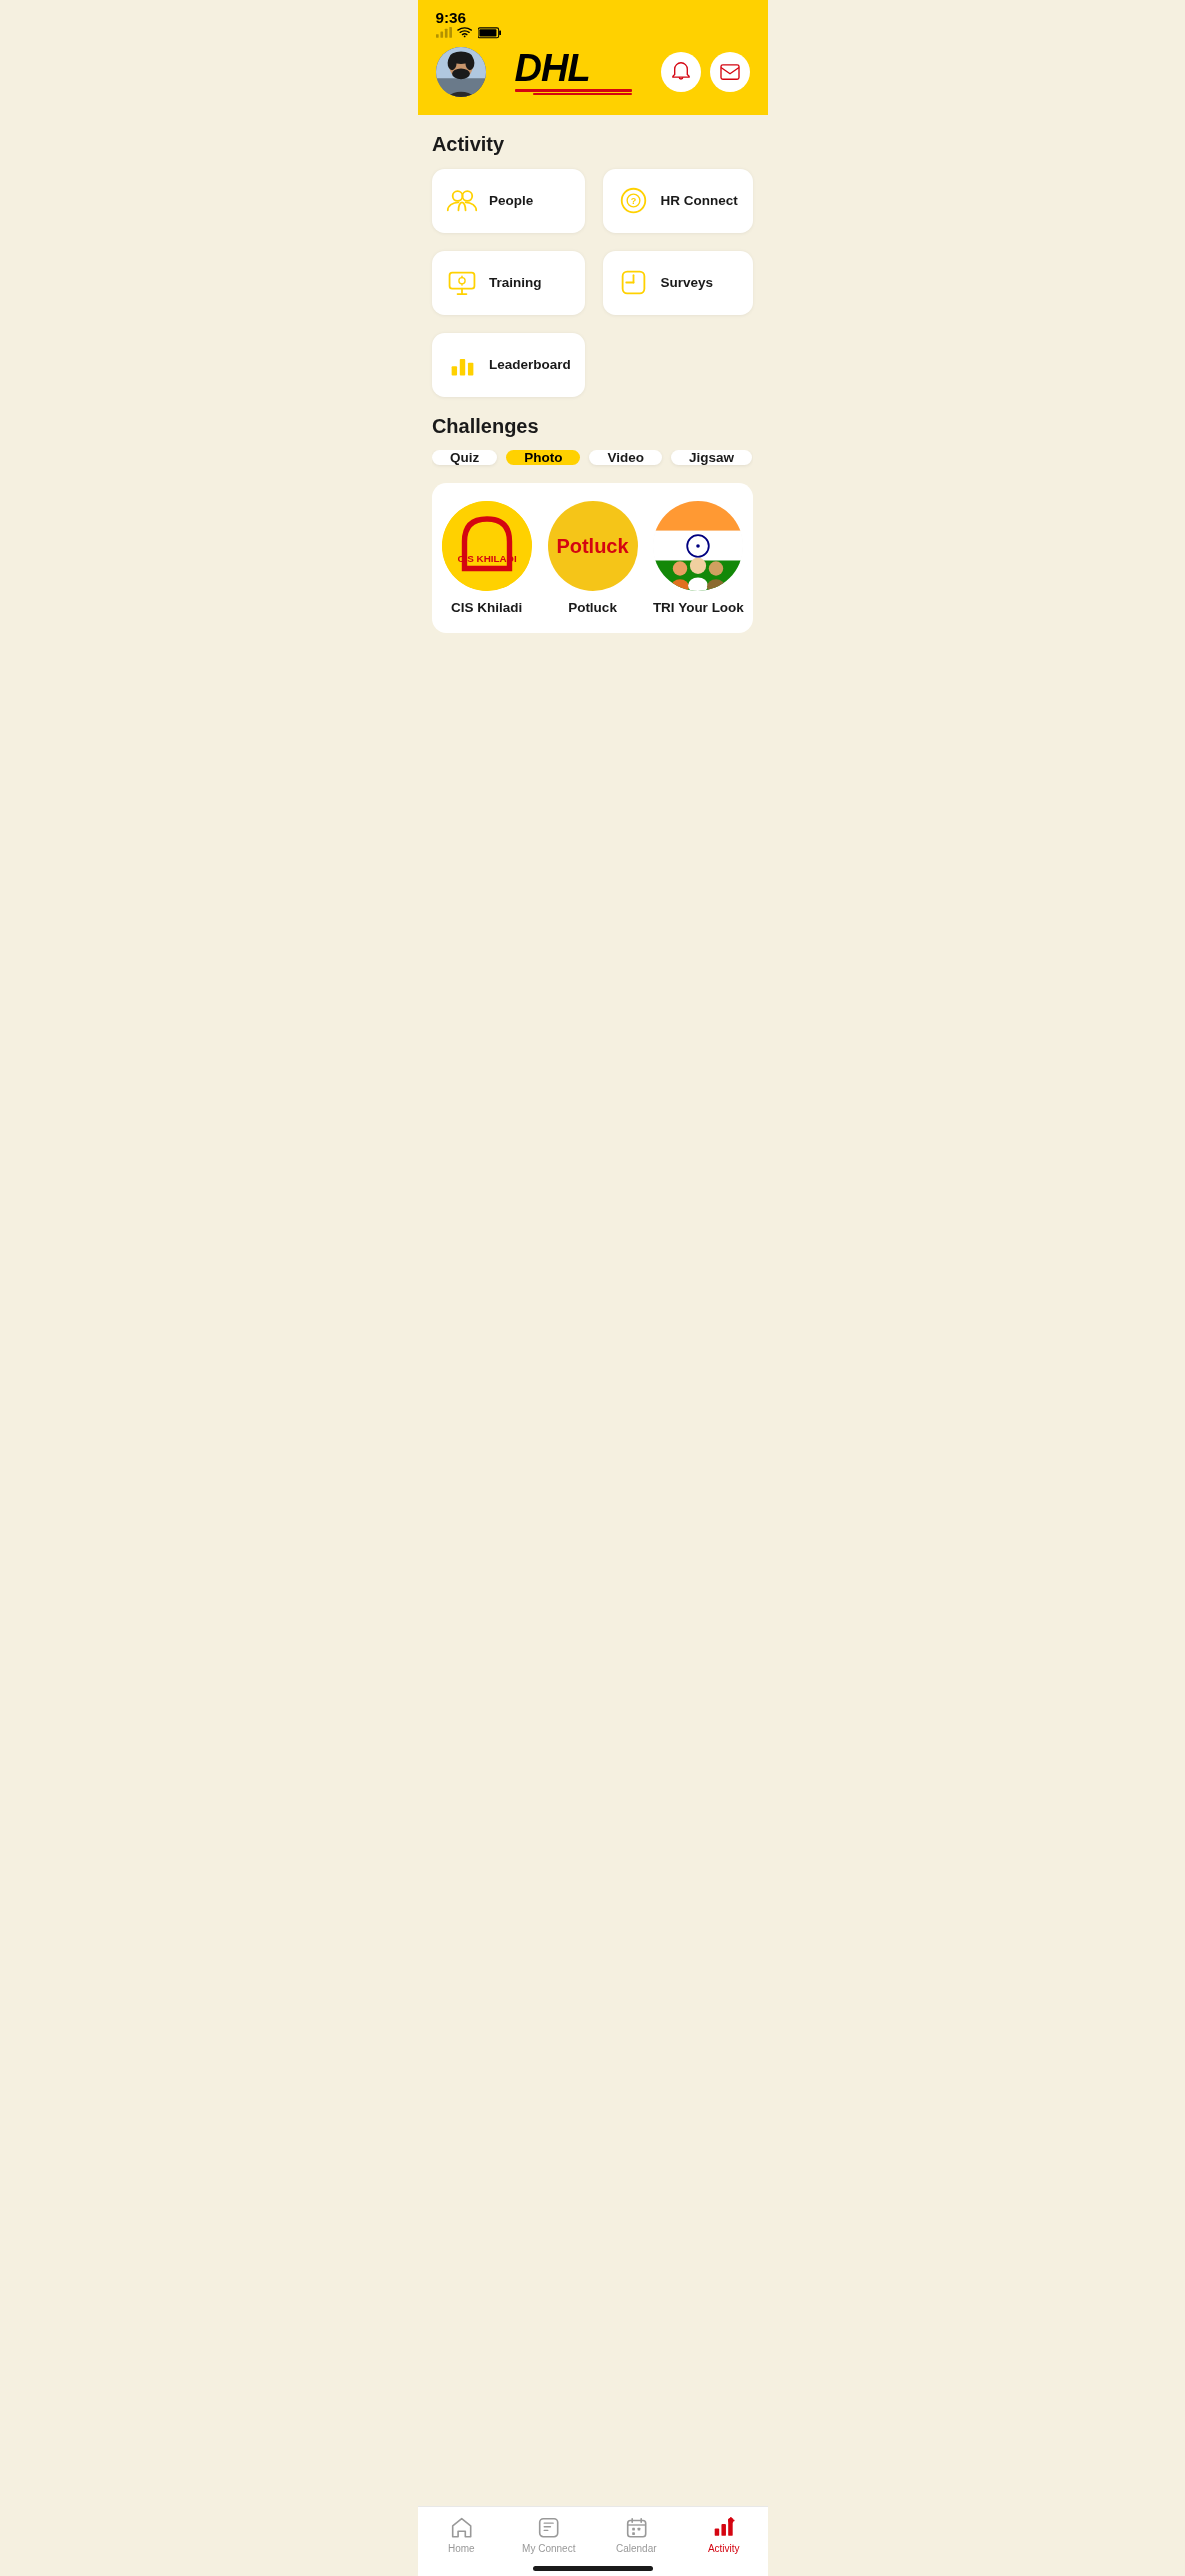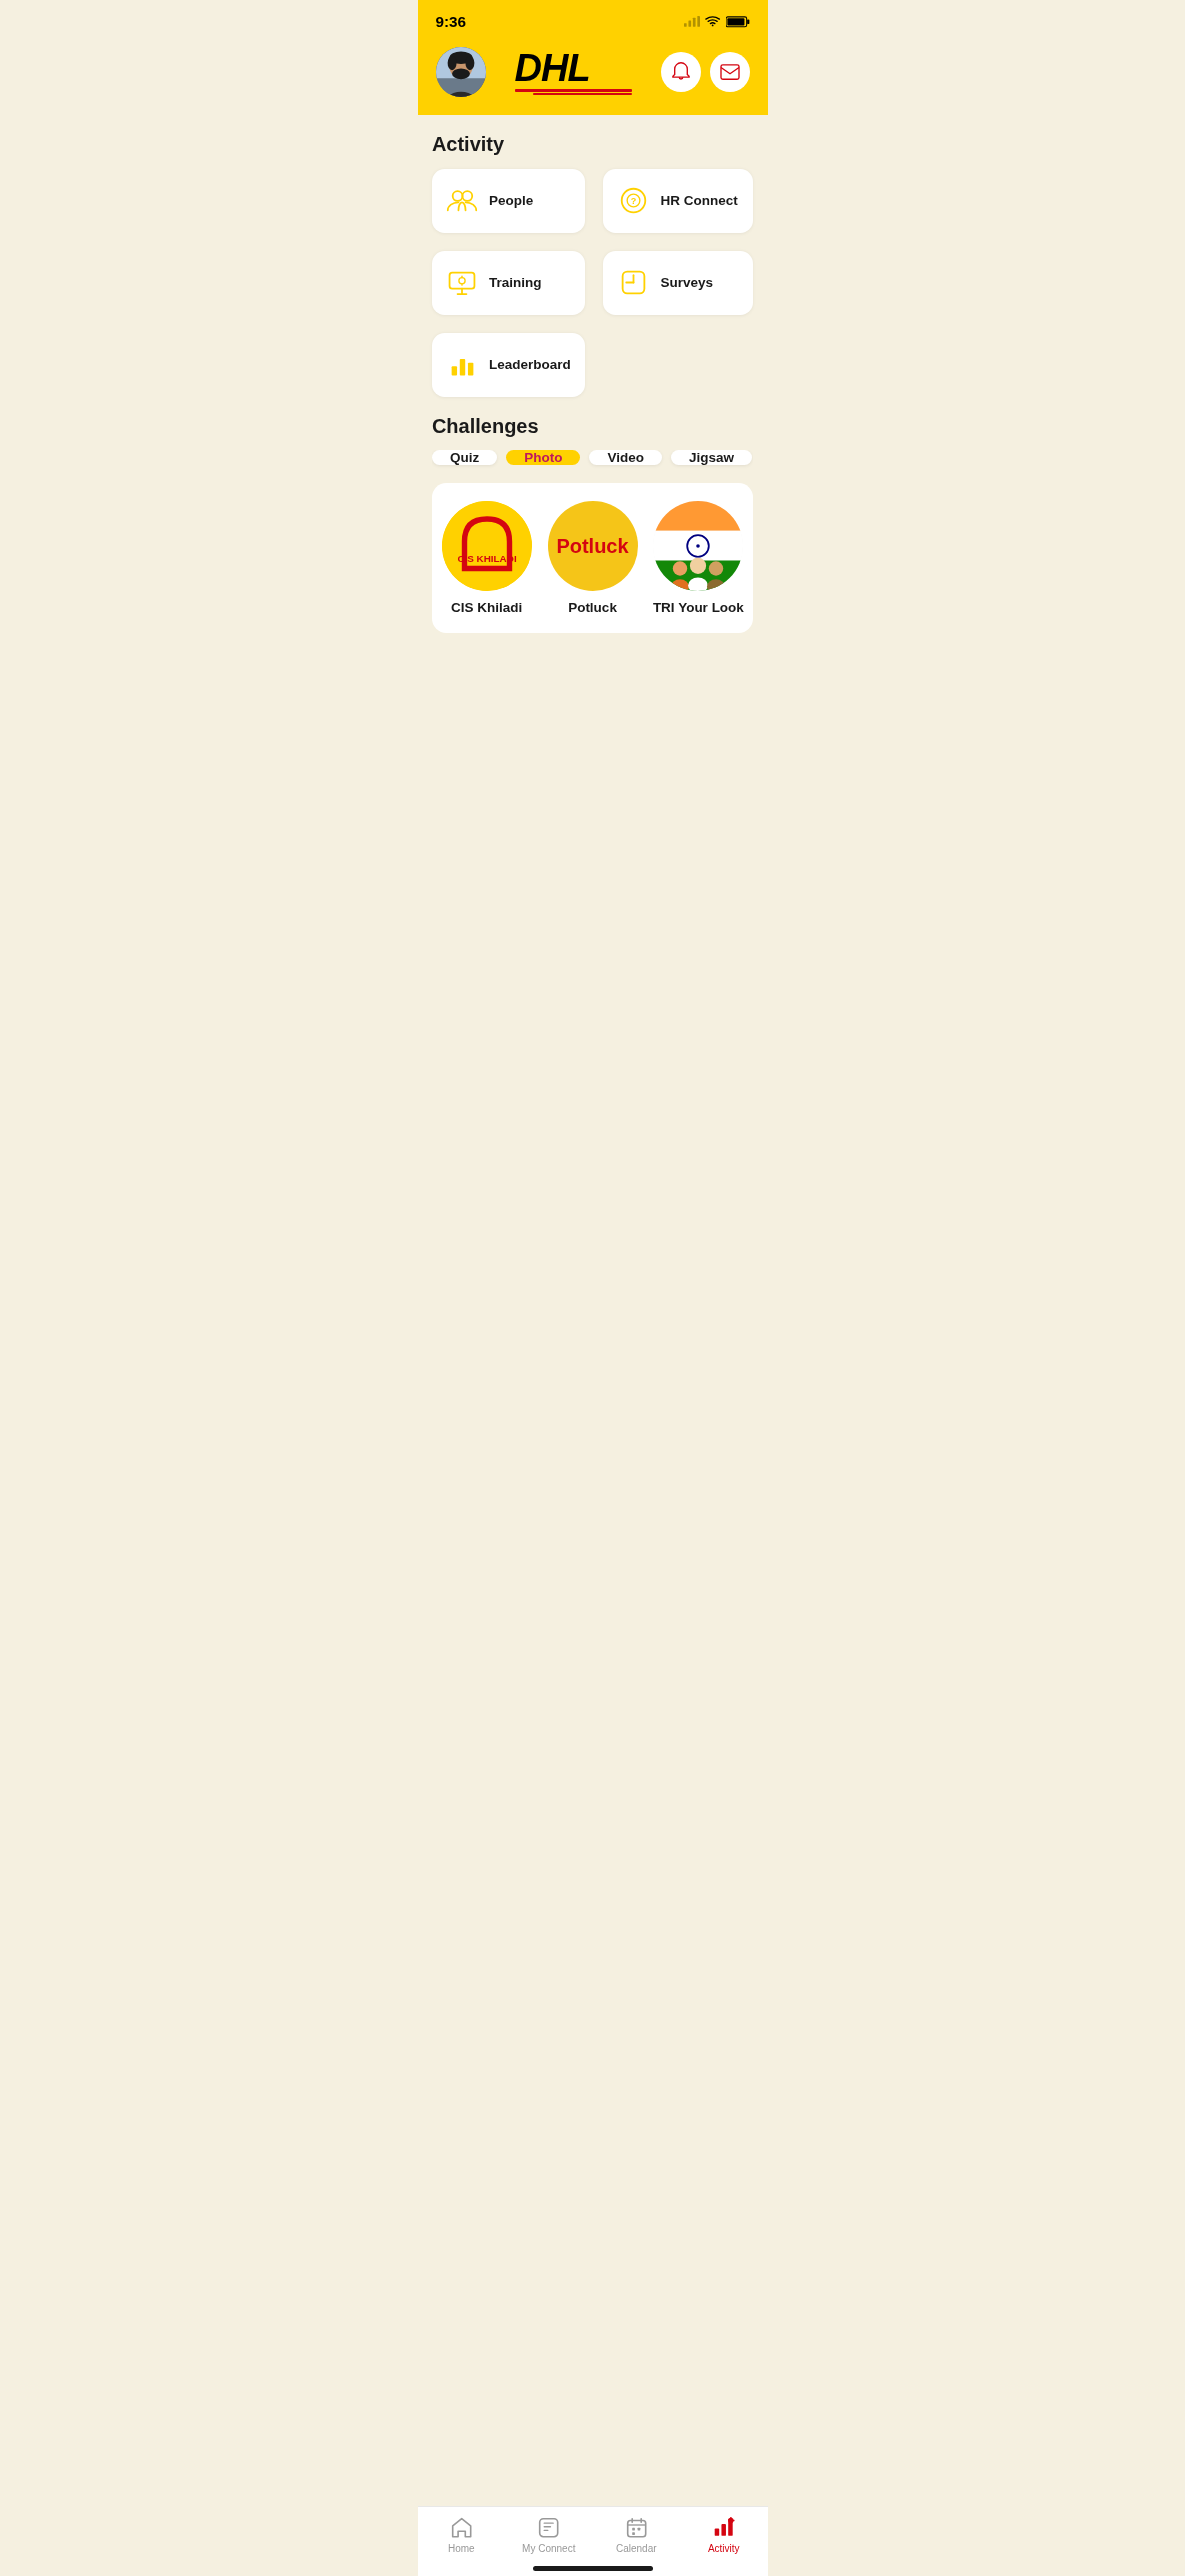--- a/index.html
+++ b/index.html
@@ -12,23 +12,23 @@
       margin: 0 auto;
       position: relative;
       overflow-x: hidden;
     }
 
     
     .status-bar {
       background: #FFD100;
       display: flex;
       justify-content: space-between;
-      align-items: center;
       padding: 9px 18px 5.4px;
       height: 40px;
+      flex-direction: column;
     }
     .status-time {
       font-size: 15.3px;
       font-weight: 700;
       color: #000;
     }
     .status-icons {
       display: flex;
       align-items: center;
       gap: 5.4px;
@@ -147,21 +147,21 @@
       cursor: pointer;
       border: none;
     }
     .challenge-tab.inactive {
       background: #fff;
       color: #1a1a1a;
       box-shadow: 0 0.9px 3.6px rgba(0,0,0,0.08);
     }
     .challenge-tab.active {
       background: #FFD100;
-      color: #be185d;
+      color: #000000;
     }
 
     
     .challenge-cards-container {
       background: #fff;
       border-radius: 14.4px;
       padding: 18px 9px;
       margin-bottom: 18px;
     }
     .challenge-cards {

